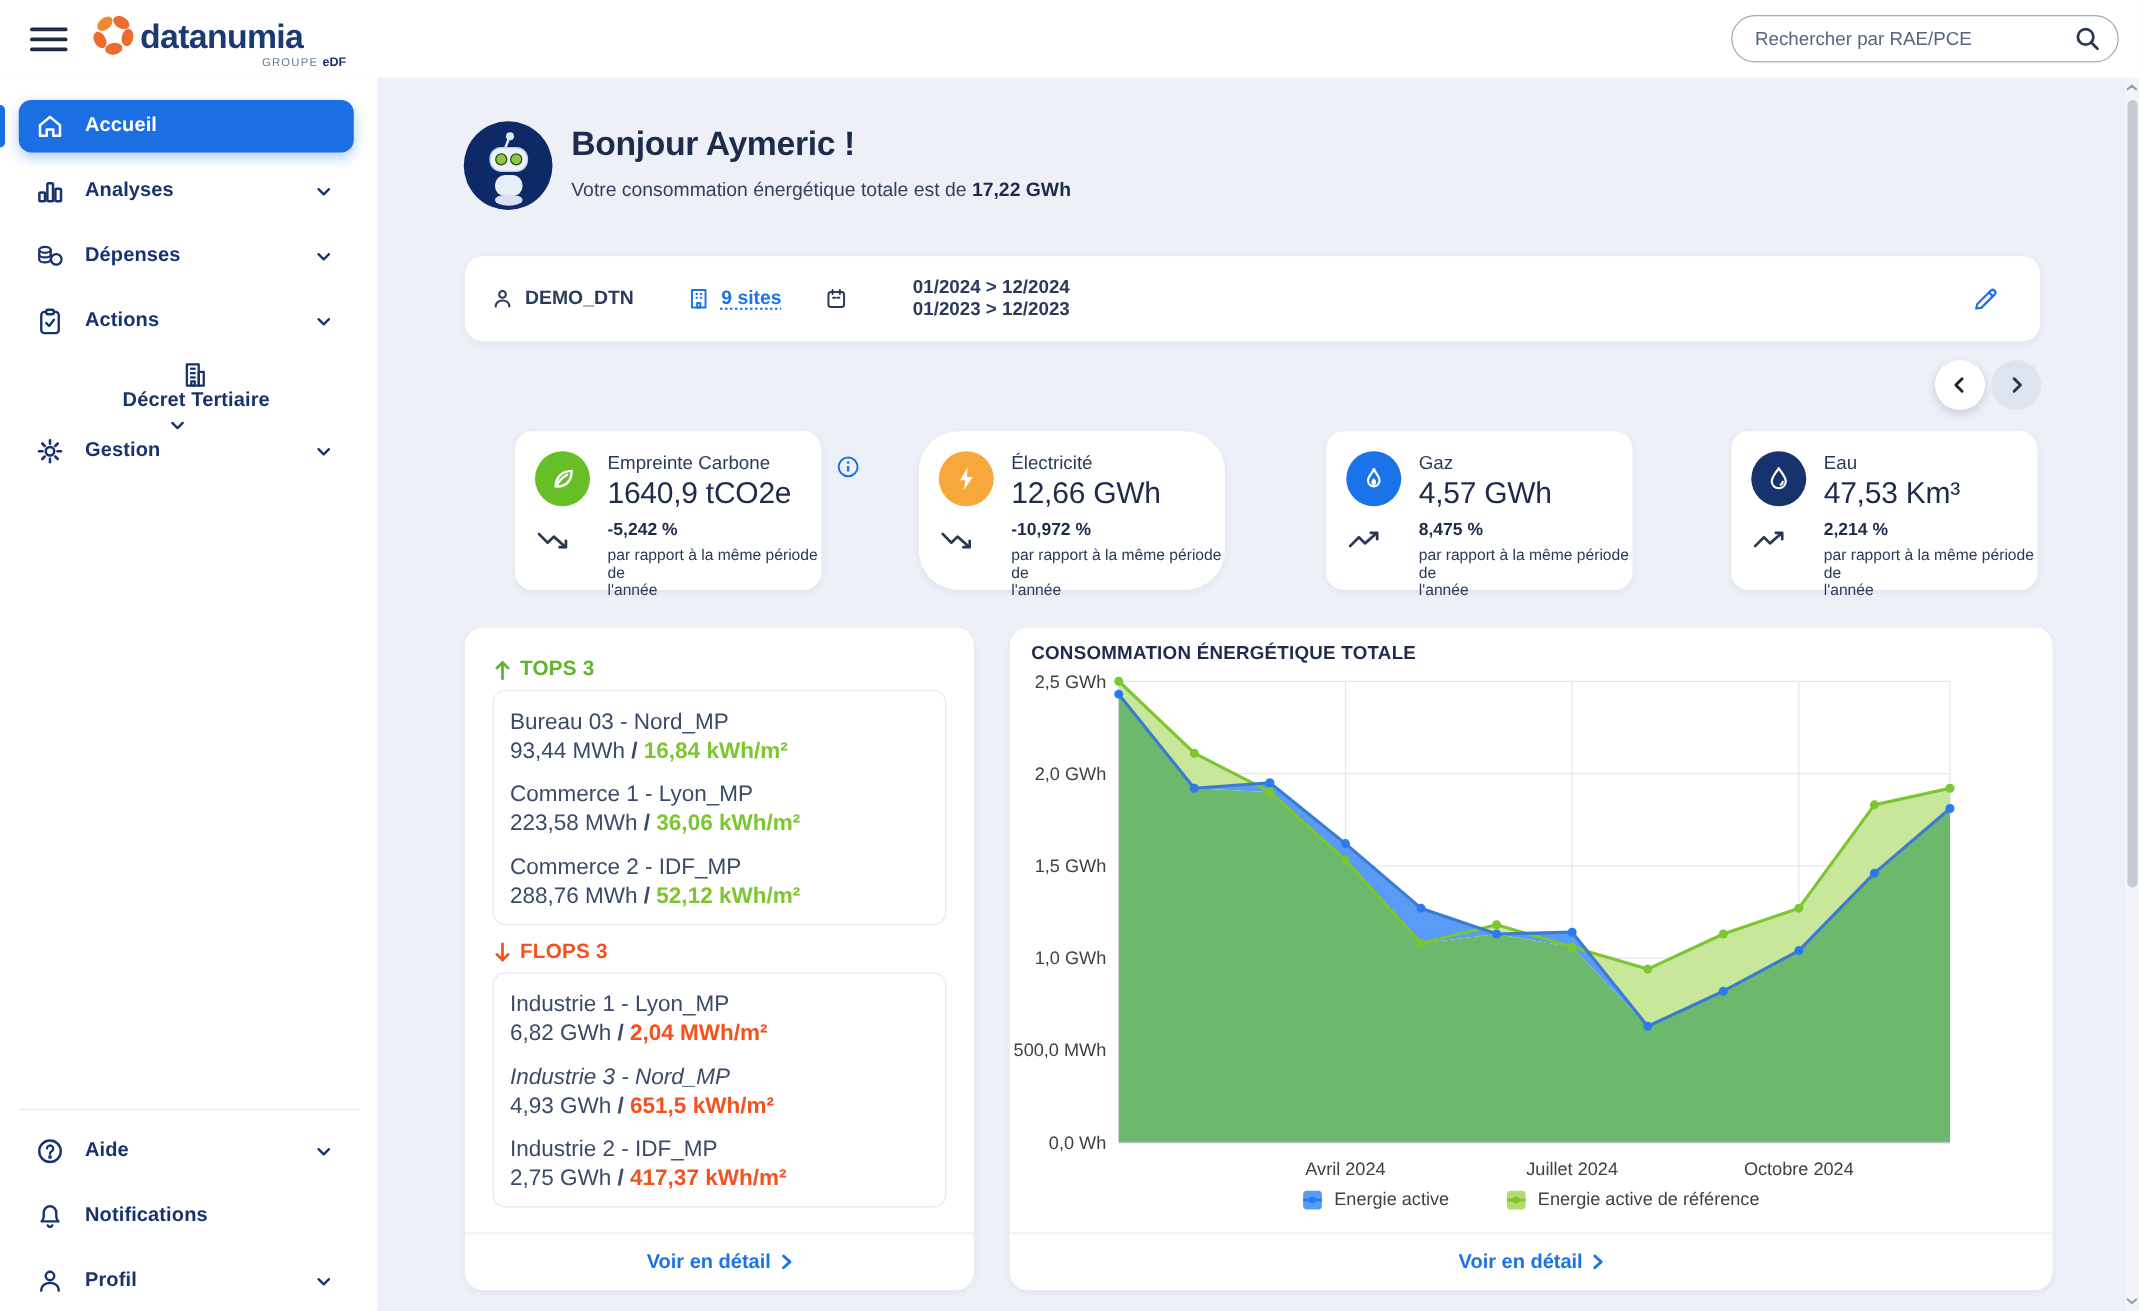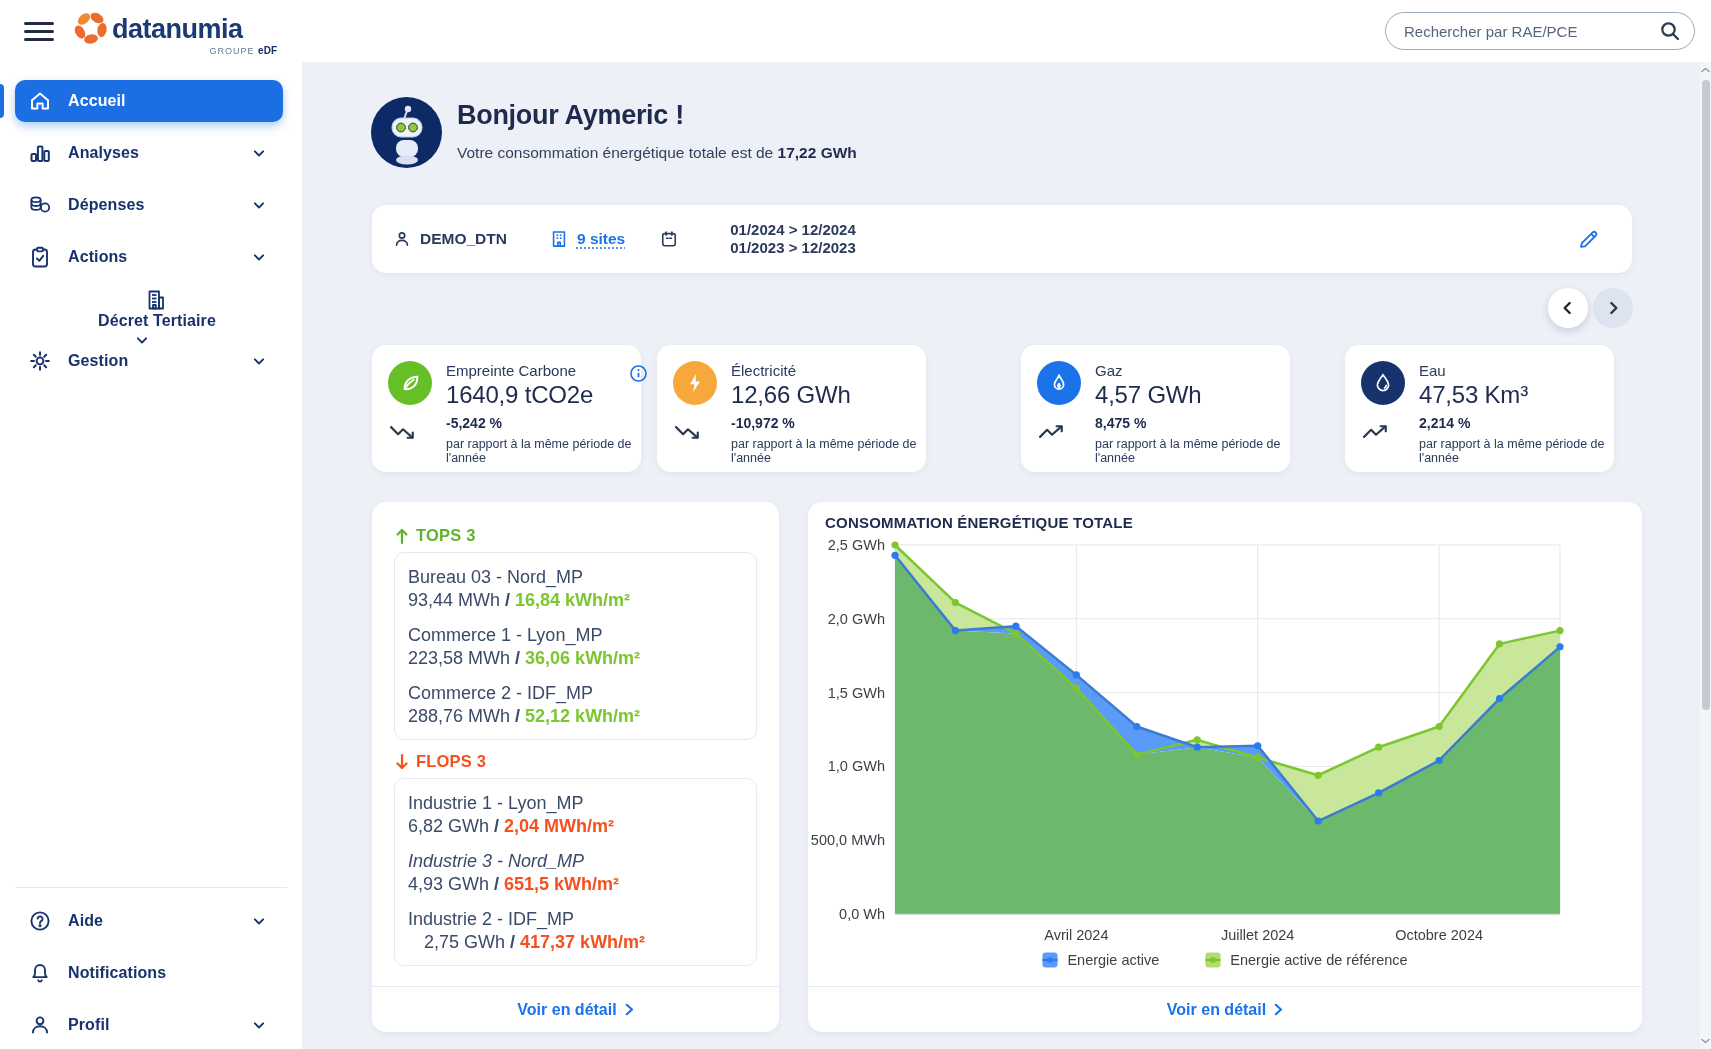--- a/index.html
+++ b/index.html
@@ -45,21 +45,21 @@
   .f-sites { margin-left:42px; color:#1a73e8; }
   .f-sites a { color:#1a73e8; font-weight:700; text-decoration:underline dotted; text-underline-offset:4px; cursor:pointer; }
   .f-dates { margin-left:34px; }
   .f-dates .dts { display:flex; flex-direction:column; line-height:18px; font-size:15px;margin-left:43px; }
   .f-edit { position:absolute; right:32px; top:22px; cursor:pointer; }
 
   .car-arrow { position:absolute; top:288px; width:40px; height:40px; border-radius:50%; display:flex; align-items:center; justify-content:center; cursor:pointer; }
   .car-prev { left:1548px; background:#fff; box-shadow:0 3px 8px rgba(23,43,99,.18); }
   .car-next { left:1593px; background:#dde3ef; }
 
-  .kpi { top:345px; width:269px; height:127px; }
+  .kpi { top:345px; width:245px; height:127px;margin-left:40px; }
   .kpi .icirc { position:absolute; left:16px; top:16px; width:44px; height:44px; border-radius:50%; display:flex; align-items:center; justify-content:center; }
   .kpi .klabel { position:absolute; left:74px; top:17px; font-size:15px; color:#2b3a5c; }
   .kpi .kvalue { position:absolute; left:74px; top:36px; font-size:24px; font-weight:400; color:#1f2b4d; letter-spacing:-.2px; }
   .kpi .kdelta { position:absolute; left:74px; top:70px; font-size:14px; font-weight:800; color:#1f2b4d; }
   .kpi .ktrend { position:absolute; left:18px; top:78px; }
   .kpi .kdesc { position:absolute; left:74px; top:92px; font-size:12.5px; line-height:14px; color:#2b3a5c; }
   .kpi .kinfo { position:absolute; left:256px; top:18px; cursor:pointer; }
 
   .panel { left:372px; top:502px; width:407px; height:530px; }
   .tf-head { position:absolute; left:22px; display:flex; align-items:center; gap:6px; font-size:16.5px; font-weight:600; letter-spacing:.2px; }
@@ -356,21 +356,21 @@
           <polyline points="1,3.5 7.5,10 12,5.5 20.5,13"></polyline>
           <polyline points="16.3,13.3 21,13.3 21,8.6"></polyline>
         </svg>
     </span>
     <div class="kdelta">-5,242 %</div>
     <div class="kdesc">
       <span>par rapport à la même période de</span><br><span>l'année</span>
     </div>
   </div>
 
-  <div class="card kpi" style="left:657px;">
+  <div class="card kpi" style="left:695px;border-radius:32px;">
     <div class="icirc" style="background:#f7a83d;">
       <svg width="24" height="24" viewBox="0 0 24 24">
           <path d="M13 3 7 13.2h4.3L10.2 21l6.8-10.4h-4.4z" fill="#fff"></path>
         </svg>
     </div>
     <div class="klabel">Électricité</div>
     <div class="kvalue">12,66 GWh</div>
     <span class="ktrend">
       <svg width="26" height="18" viewBox="0 0 24 16" fill="none" stroke="#2b3950" stroke-width="2" stroke-linecap="round" stroke-linejoin="round">
           <polyline points="1,3.5 7.5,10 12,5.5 20.5,13"></polyline>
@@ -448,21 +448,21 @@
           <polyline points="3.5,10.5 8,15 12.5,10.5"></polyline>
         </svg>
       <span>FLOPS 3</span>
     </div>
     <div class="tf-box" style="top:276px;">
       <div class="tf-entry" style="top:14px;"><span>Industrie 1 - Lyon_MP</span></div>
       <div class="tf-entry" style="top:37px;"><span class="tfv">6,82 GWh</span><b> / </b><span class="tfi" style="color:#f4511e;">2,04 MWh/m²</span></div>
       <div class="tf-entry" style="top:72px;font-style:italic;"><span>Industrie 3 - Nord_MP</span></div>
       <div class="tf-entry" style="top:95px;"><span class="tfv">4,93 GWh</span><b> / </b><span class="tfi" style="color:#f4511e;">651,5 kWh/m²</span></div>
       <div class="tf-entry" style="top:130px;"><span>Industrie 2 - IDF_MP</span></div>
-      <div class="tf-entry" style="top:153px;margin-left:16px;"><span class="tfv">2,75 GWh</span><b> / </b><span class="tfi" style="color:#f4511e;">417,37 kWh/m²</span></div>
+      <div class="tf-entry" style="top:153px;"><span class="tfv">2,75 GWh</span><b> / </b><span class="tfi" style="color:#f4511e;">417,37 kWh/m²</span></div>
     </div>
 
     <div class="panel-foot">
       <span class="see-detail">
         <span>Voir en détail</span>
         <svg width="9" height="13" viewBox="0 0 9 13" fill="none" stroke="#1a73e8" stroke-width="2.2" stroke-linecap="round" stroke-linejoin="round">
             <polyline points="1.8,1.8 7,6.5 1.8,11.2"></polyline>
           </svg>
       </span>
     </div>

